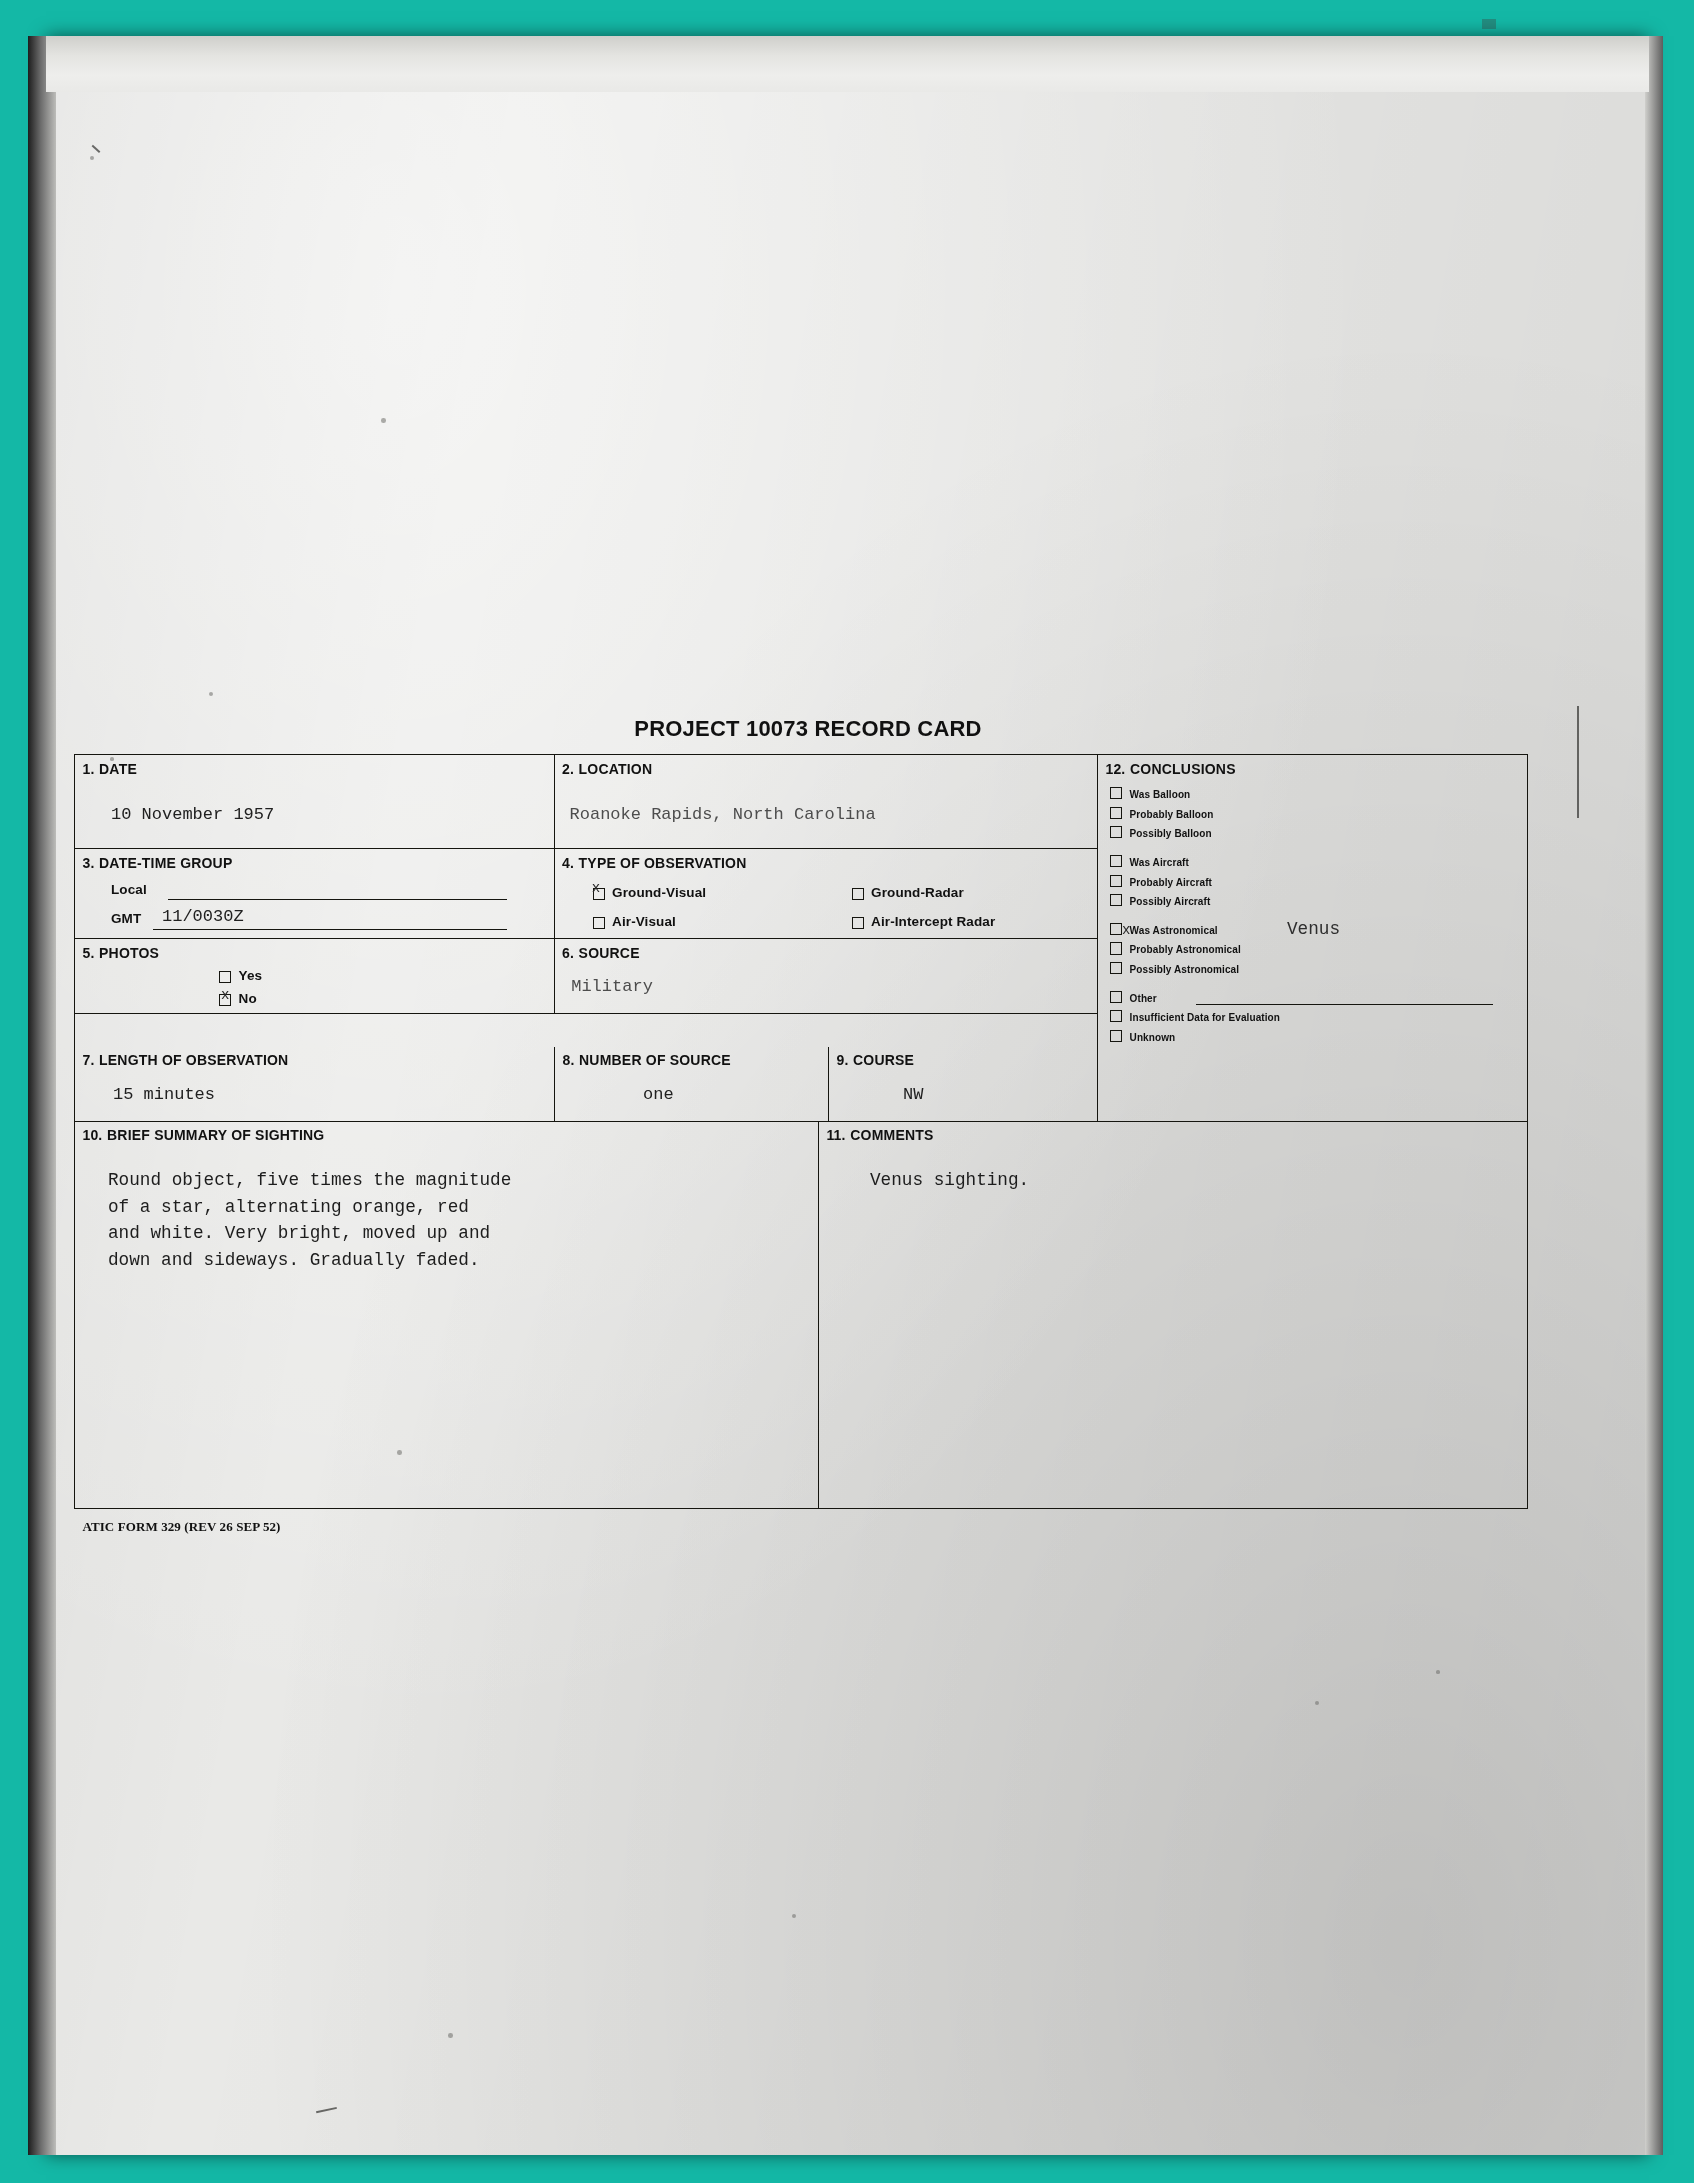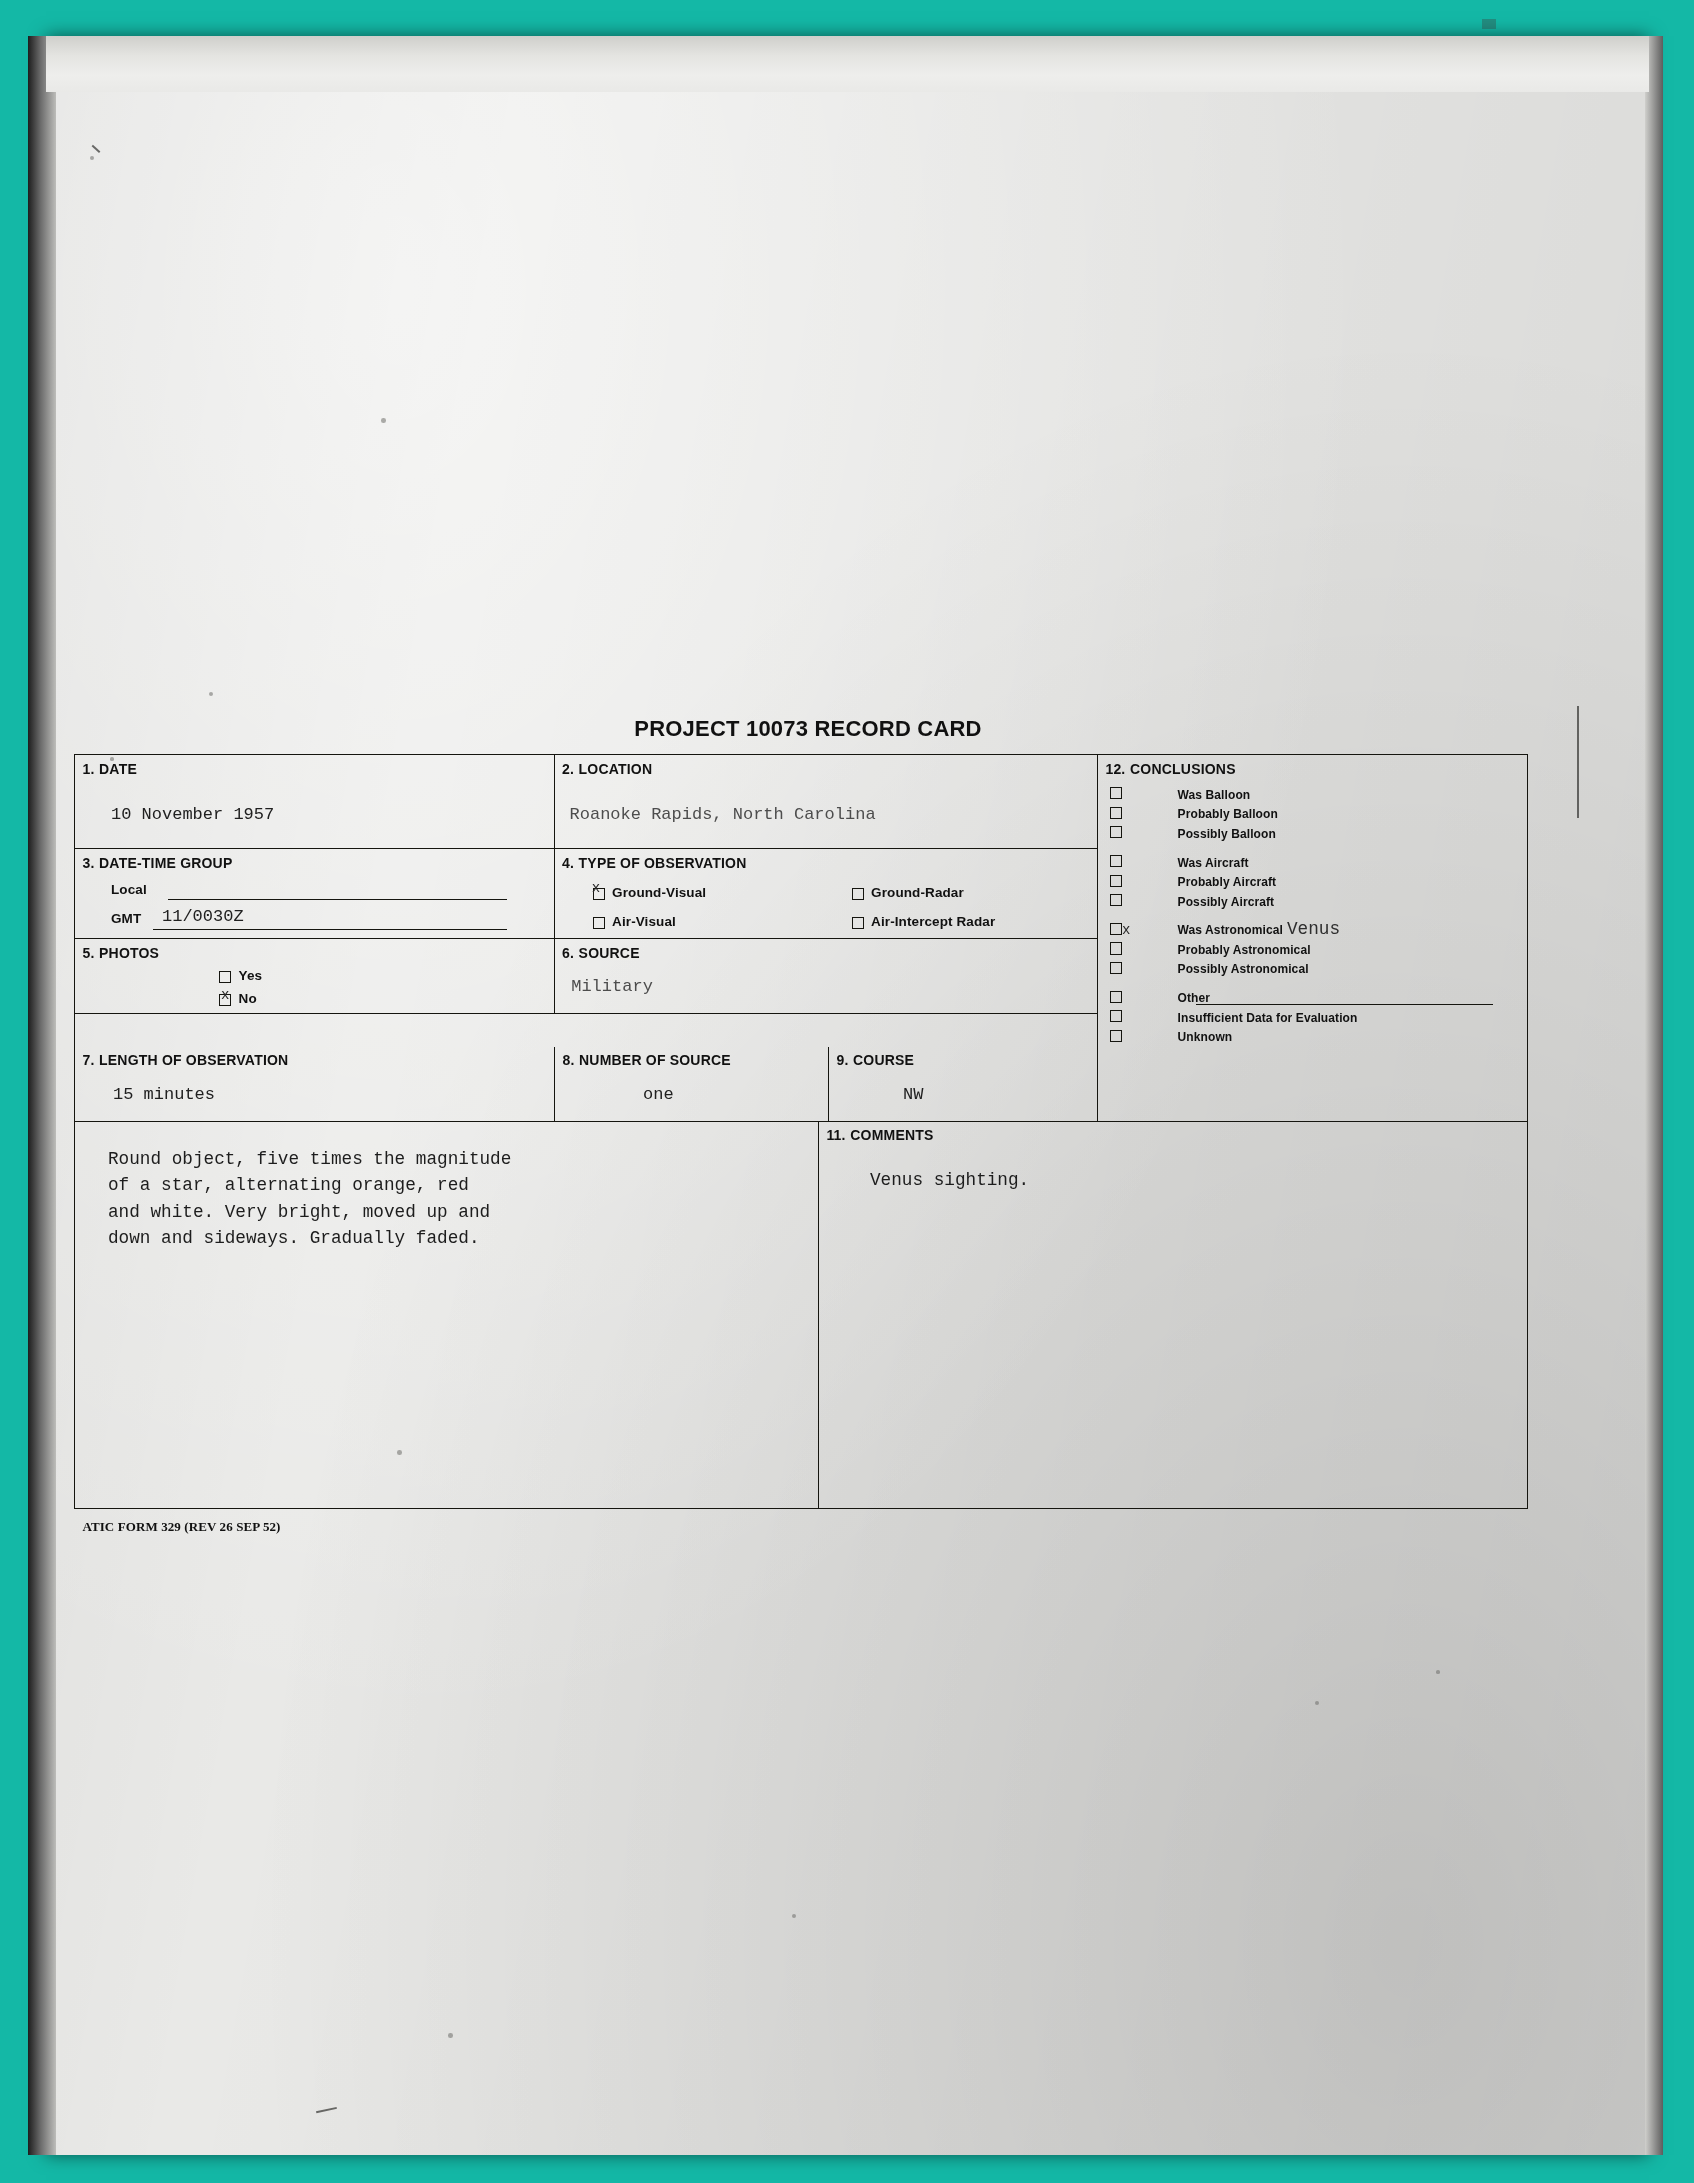--- a/index.html
+++ b/index.html
@@ -125,21 +125,21 @@
     vertical-align: middle;
     position: relative;
     top: -1.4px;
   }
   .opt{
     font-size: 13.5px;
     font-weight: 700;
     letter-spacing: 0.1px;
     white-space: nowrap;
   }
-  .opt-small{ font-size: 12px; margin-left: 48px; }
+  .opt-small{ font-size: 10px; }
 
   .concl-list{ padding: 8.4px 0 0 12px; }
   .concl-group{ margin-bottom: 9.3px; }
   .concl-line{ display:flex; align-items:center; height: 19.5px; }
   .x-mark{
     font-family:"Liberation Mono", monospace;
     font-size: 14px;
     position:absolute;
     color:#2a2a2a;
   }
@@ -364,20 +364,23 @@
           <div class="lbl">
             <span class="num">9.</span><span>COURSE</span>
           </div>
           <div class="typed" style="position:absolute;left:74px;top:38px;">NW</div>
         </div>
         <div class="cell bl box-len" style="width:430px;"></div>
       </div>
 
       <div class="row">
         <div class="cell" style="width:743px;height:386px;">
+          <div class="lbl">
+            <span class="num">10.</span><span>BRIEF SUMMARY OF SIGHTING</span>
+          </div>
           <div class="summary-body">Round object, five times the magnitude
 of a star, alternating orange, red
 and white. Very bright, moved up and
 down and sideways. Gradually faded.</div>
         </div>
         <div class="cell bl" style="width:709px;height:386px;">
           <div class="lbl">
             <span class="num">11.</span><span>COMMENTS</span>
           </div>
           <div class="summary-body" style="padding-left:51px;">Venus sighting.</div>

